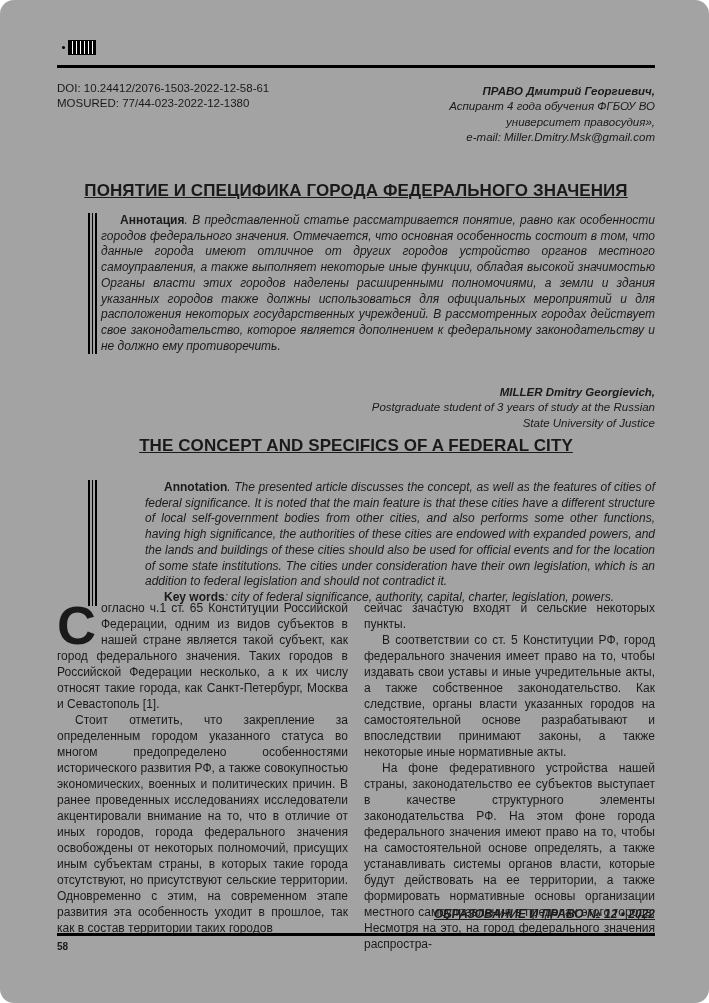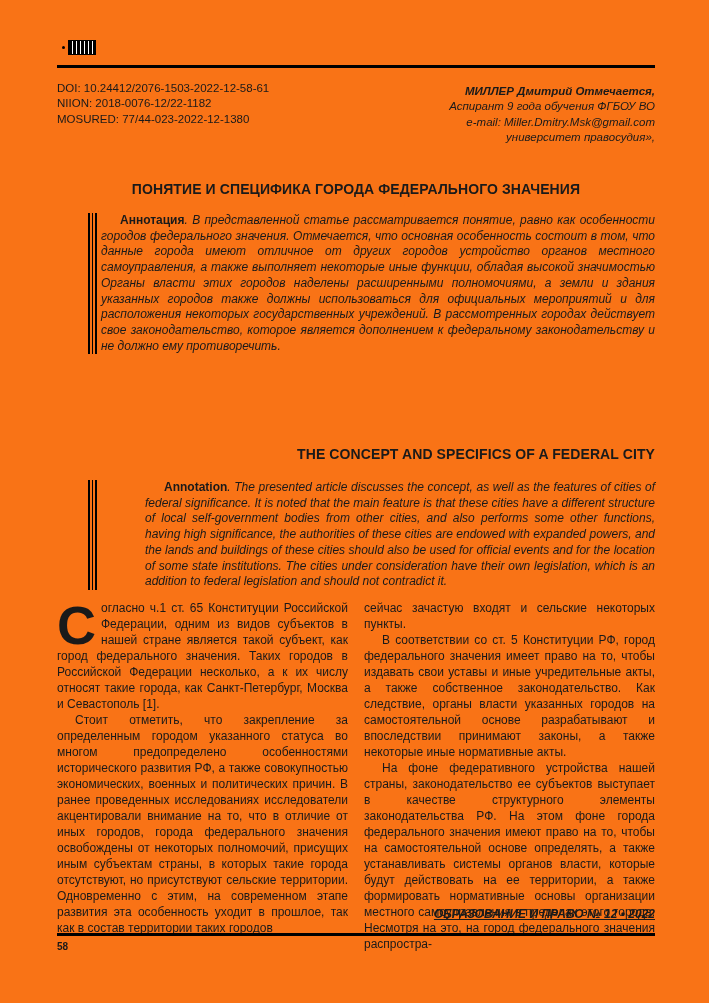--- a/index.html
+++ b/index.html
@@ -1,42 +1,43 @@
 <!DOCTYPE html>
 <html><head>
 <meta charset="utf-8">
 <style>
   html,body { margin:0; padding:0; background:#ffffff; }
   .page {
     position:relative; width:709px; height:1003px; margin:0 auto;
-    background:#f97316; color:#1a1a1a;
+    background:#a3a3a3; color:#1a1a1a;
     font-family:"Liberation Sans", sans-serif;
     overflow:hidden;
+    border-radius:14px;
   }
 
   
   .logo { position:absolute; top:40px; left:62px; display:flex; align-items:center; gap:3px; }
   .logo-dot { width:3px; height:3px; background:#000; border-radius:50%; }
   .logo-mark {
     width:26px; height:13px;
     background:repeating-linear-gradient(90deg,#000 0 3px,#fff 3px 4px,#000 4px 7px,#fff 7px 8px);
     border:1px solid #000;
   }
   .top-rule { position:absolute; top:65px; left:57px; width:598px; height:3px; background:#000; }
 
   .meta { position:absolute; top:81px; left:57px; font-size:11.5px; line-height:15.3px; }
 
   .author-block { text-align:right; font-style:italic; font-size:11.5px; line-height:15.4px; }
   .author-ru { position:absolute; top:84px; right:54px; }
   .author-en { position:absolute; top:385px; right:54px; }
   .author-name { font-weight:bold; }
 
-  .title { position:absolute; left:57px; width:598px; text-align:center; font-weight:bold; font-size:14px; letter-spacing:0.1px; }
+  .title { position:absolute; left:57px; width:598px; text-align:center; font-weight:bold; font-size:17px; letter-spacing:0.1px;text-decoration:underline; }
   .title-ru { top:181px; }
-  .title-en { top:446px;text-align:right; }
+  .title-en { top:436px; }
 
   
   .annot-block { position:absolute; left:88px; width:567px; display:flex; }
   .annot-ru { top:213px; }
   .annot-en { top:480px;gap:44px; }
   .bars { flex:0 0 9px; margin-right:4px; display:flex; justify-content:space-between; align-self:stretch; }
   .bars i { display:block; width:1.7px; background:#000; }
   .annot-body { flex:1; font-style:italic; font-size:12px; line-height:15.7px; text-align:justify; }
   .annot-body p { margin:0; text-indent:19px; }
   .annot-body b { font-style:normal; }
@@ -60,55 +61,60 @@
 
   <div class="logo">
     <span class="logo-dot"></span>
     <span class="logo-mark"></span>
   </div>
 
   <div class="top-rule"></div>
 
   <div class="meta">
     <div>DOI: 10.24412/2076-1503-2022-12-58-61</div>
-    <div>NIION: 2018-0076-12/22-1182</div>
     <div>MOSURED: 77/44-023-2022-12-1380</div>
   </div>
 
   <div class="author-block author-ru">
-    <div class="author-name">МИЛЛЕР Дмитрий Отмечается,</div>
-    <div>Аспирант 9 года обучения ФГБОУ ВО</div>
+    <div class="author-name">ПРАВО Дмитрий Георгиевич,</div>
+    <div>Аспирант 4 года обучения ФГБОУ ВО</div>
+    <div>университет правосудия»,</div>
     <div>e-mail: Miller.Dmitry.Msk@gmail.com</div>
-    <div>университет правосудия»,</div>
   </div>
 
   <div class="title title-ru">ПОНЯТИЕ И СПЕЦИФИКА ГОРОДА ФЕДЕРАЛЬНОГО ЗНАЧЕНИЯ</div>
 
   <div class="annot-block annot-ru">
     <span class="bars">
         <i></i>
         <i></i>
         <i></i>
       </span>
     <div class="annot-body">
       <p><b>Аннотация</b><span>. В представленной статье рассматривается понятие, равно как особенности городов федерального значения. Отмечается, что основная особенность состоит в том, что данные города имеют отличное от других городов устройство органов местного самоуправления, а также выполняет некоторые иные функции, обладая высокой значимостью Органы власти этих городов наделены расширенными полномочиями, а земли и здания указанных городов также должны использоваться для официальных мероприятий и для расположения некоторых государственных учреждений. В рассмотренных городах действует свое законодательство, которое является дополнением к федеральному законодательству и не должно ему противоречить.</span></p>
     </div>
   </div>
 
+  <div class="author-block author-en">
+    <div class="author-name">MILLER Dmitry Georgievich,</div>
+    <div>Postgraduate student of 3 years of study at the Russian</div>
+    <div>State University of Justice</div>
+  </div>
 
   <div class="title title-en">THE CONCEPT AND SPECIFICS OF A FEDERAL CITY</div>
 
   <div class="annot-block annot-en">
     <span class="bars">
         <i></i>
         <i></i>
         <i></i>
       </span>
     <div class="annot-body">
       <p><b>Annotation</b><span>. The presented article discusses the concept, as well as the features of cities of federal significance. It is noted that the main feature is that these cities have a different structure of local self-government bodies from other cities, and also performs some other functions, having high significance, the authorities of these cities are endowed with expanded powers, and the lands and buildings of these cities should also be used for official events and for the location of some state institutions. The cities under consideration have their own legislation, which is an addition to federal legislation and should not contradict it.</span></p>
+      <p><b>Key words</b><span>: city of federal significance, authority, capital, charter, legislation, powers.</span></p>
     </div>
   </div>
 
   <div class="columns">
     <div class="col">
       <p class="first"><span class="dropcap">С</span><span>огласно ч.1 ст. 65 Конституции Российской Федерации, одним из видов субъектов в нашей стране является такой субъект, как город федерального значения. Таких городов в Российской Федерации несколько, а к их числу относят такие города, как Санкт-Петербург, Москва и Севастополь [1].</span></p>
       <p>Стоит отметить, что закрепление за определенным городом указанного статуса во многом предопределено особенностями исторического развития РФ, а также совокупностью экономических, военных и политических причин. В ранее проведенных исследованиях исследователи акцентировали внимание на то, что в отличие от иных городов, города федерального значения освобождены от некоторых полномочий, присущих иным субъектам страны, в которых такие города отсутствуют, но присутствуют сельские территории. Одновременно с этим, на современном этапе развития эта особенность уходит в прошлое, так как в состав территории таких городов</p>
     </div>
     <div class="col">
       <p class="first">сейчас зачастую входят и сельские некоторых пункты.</p>

